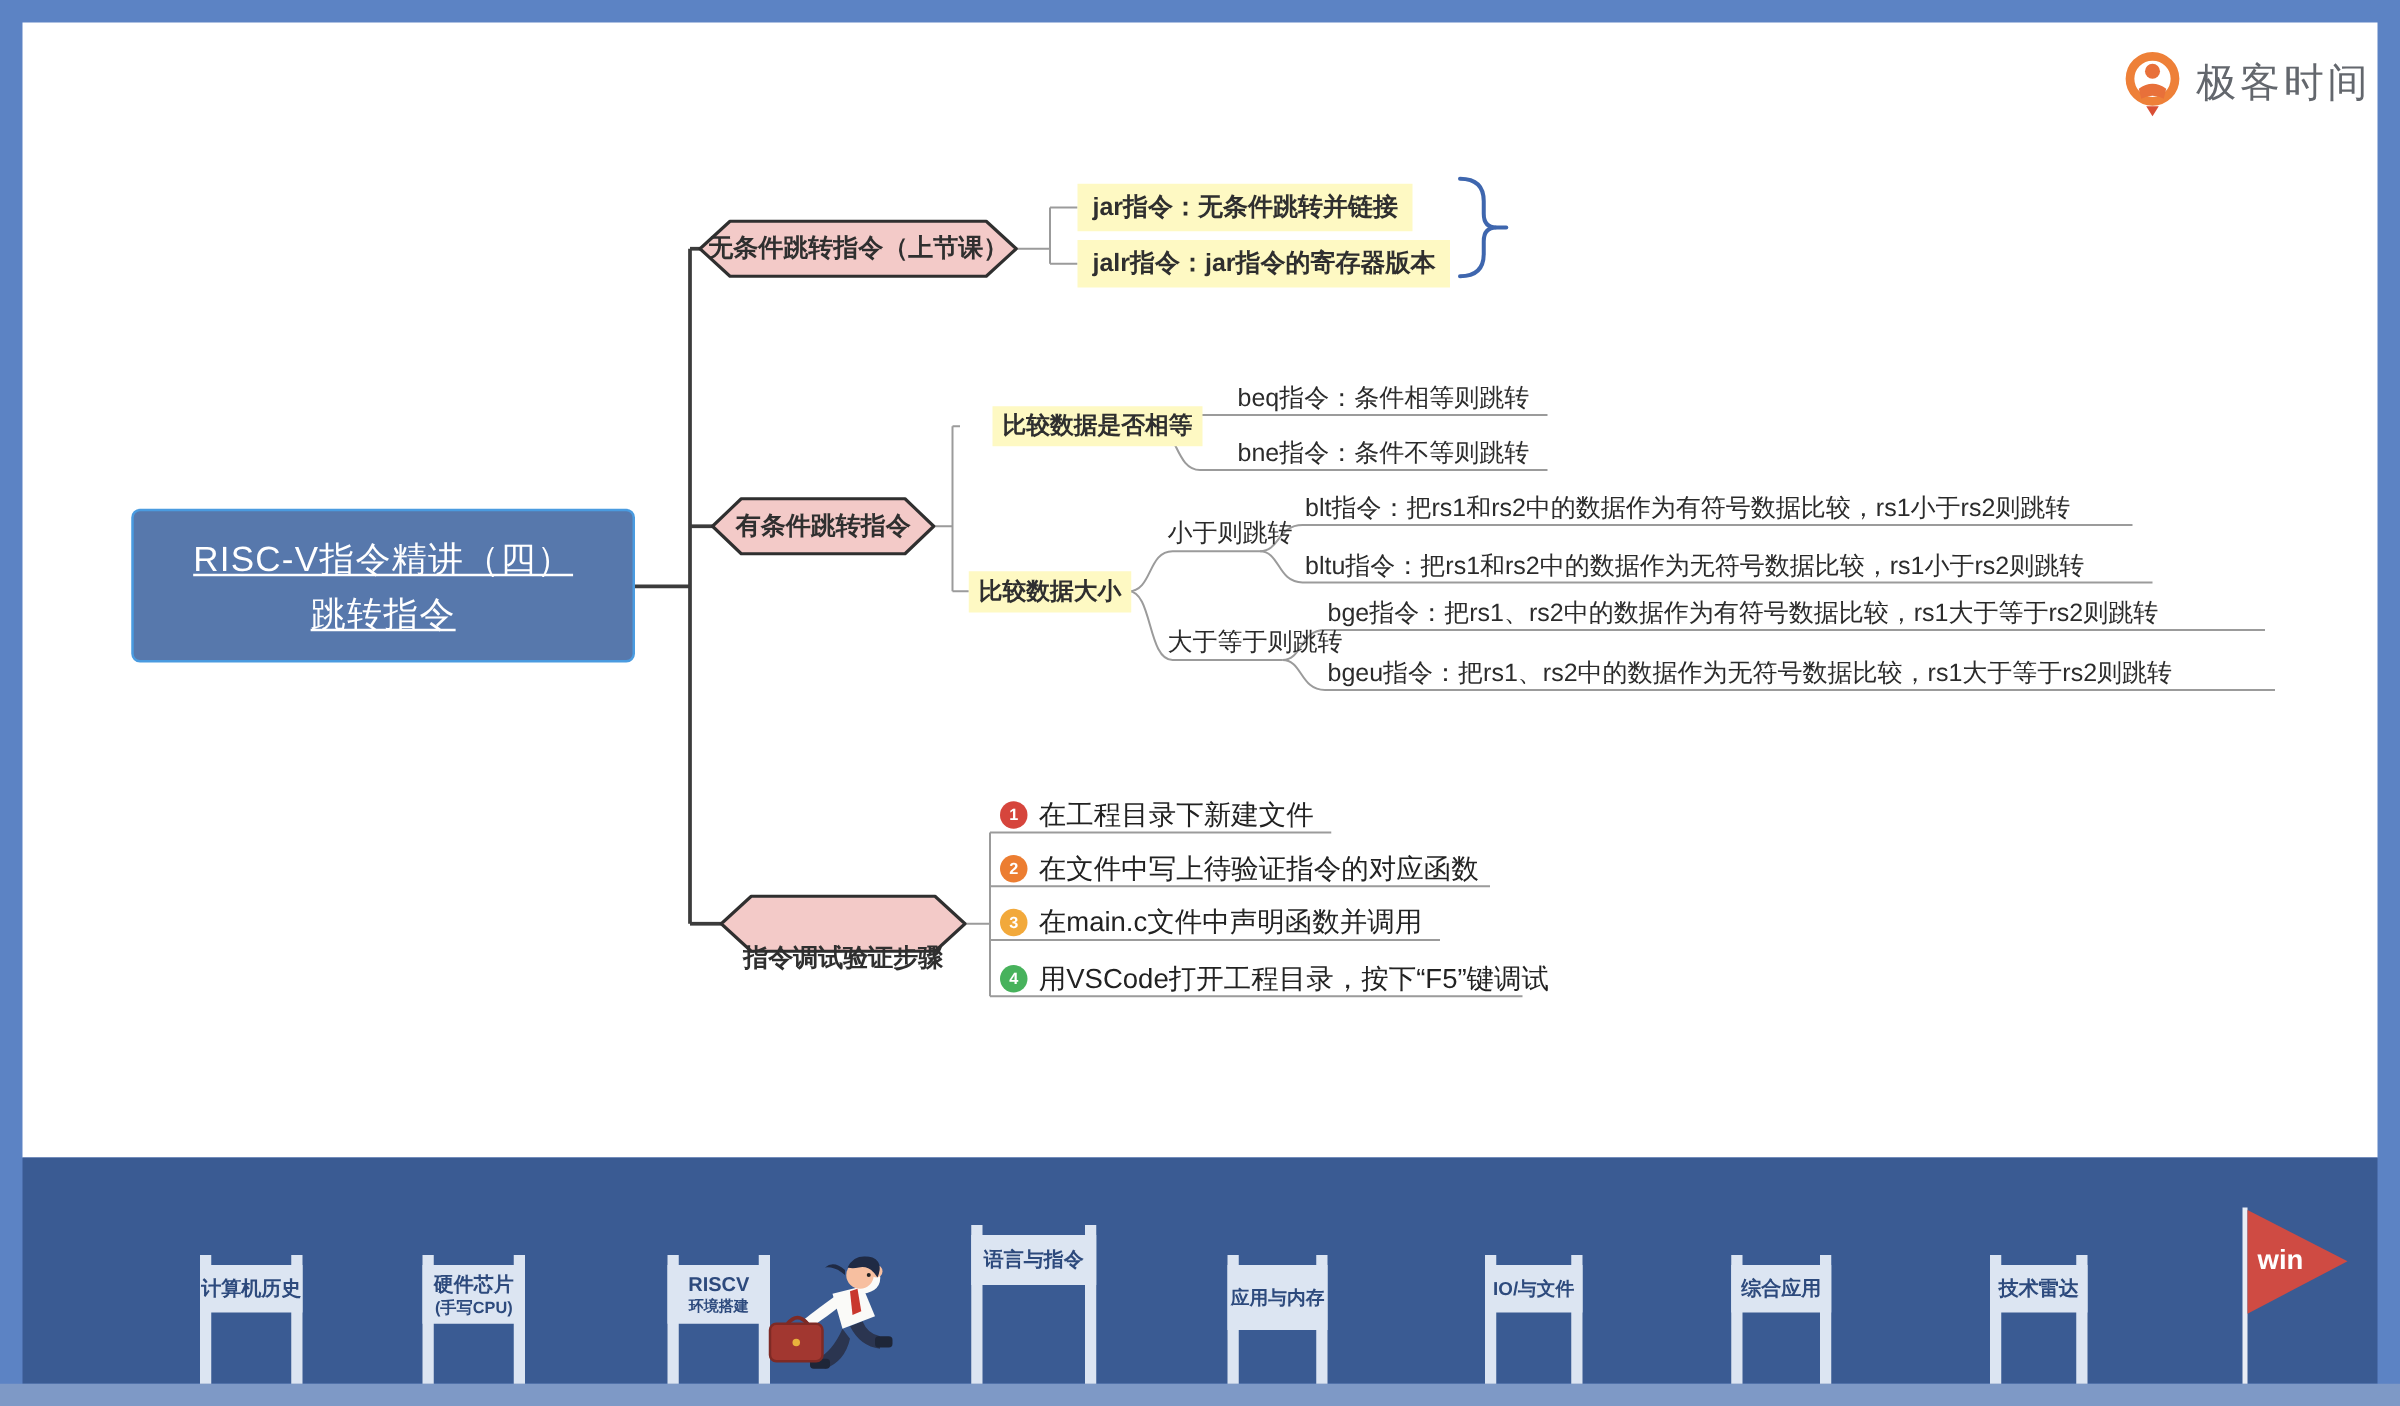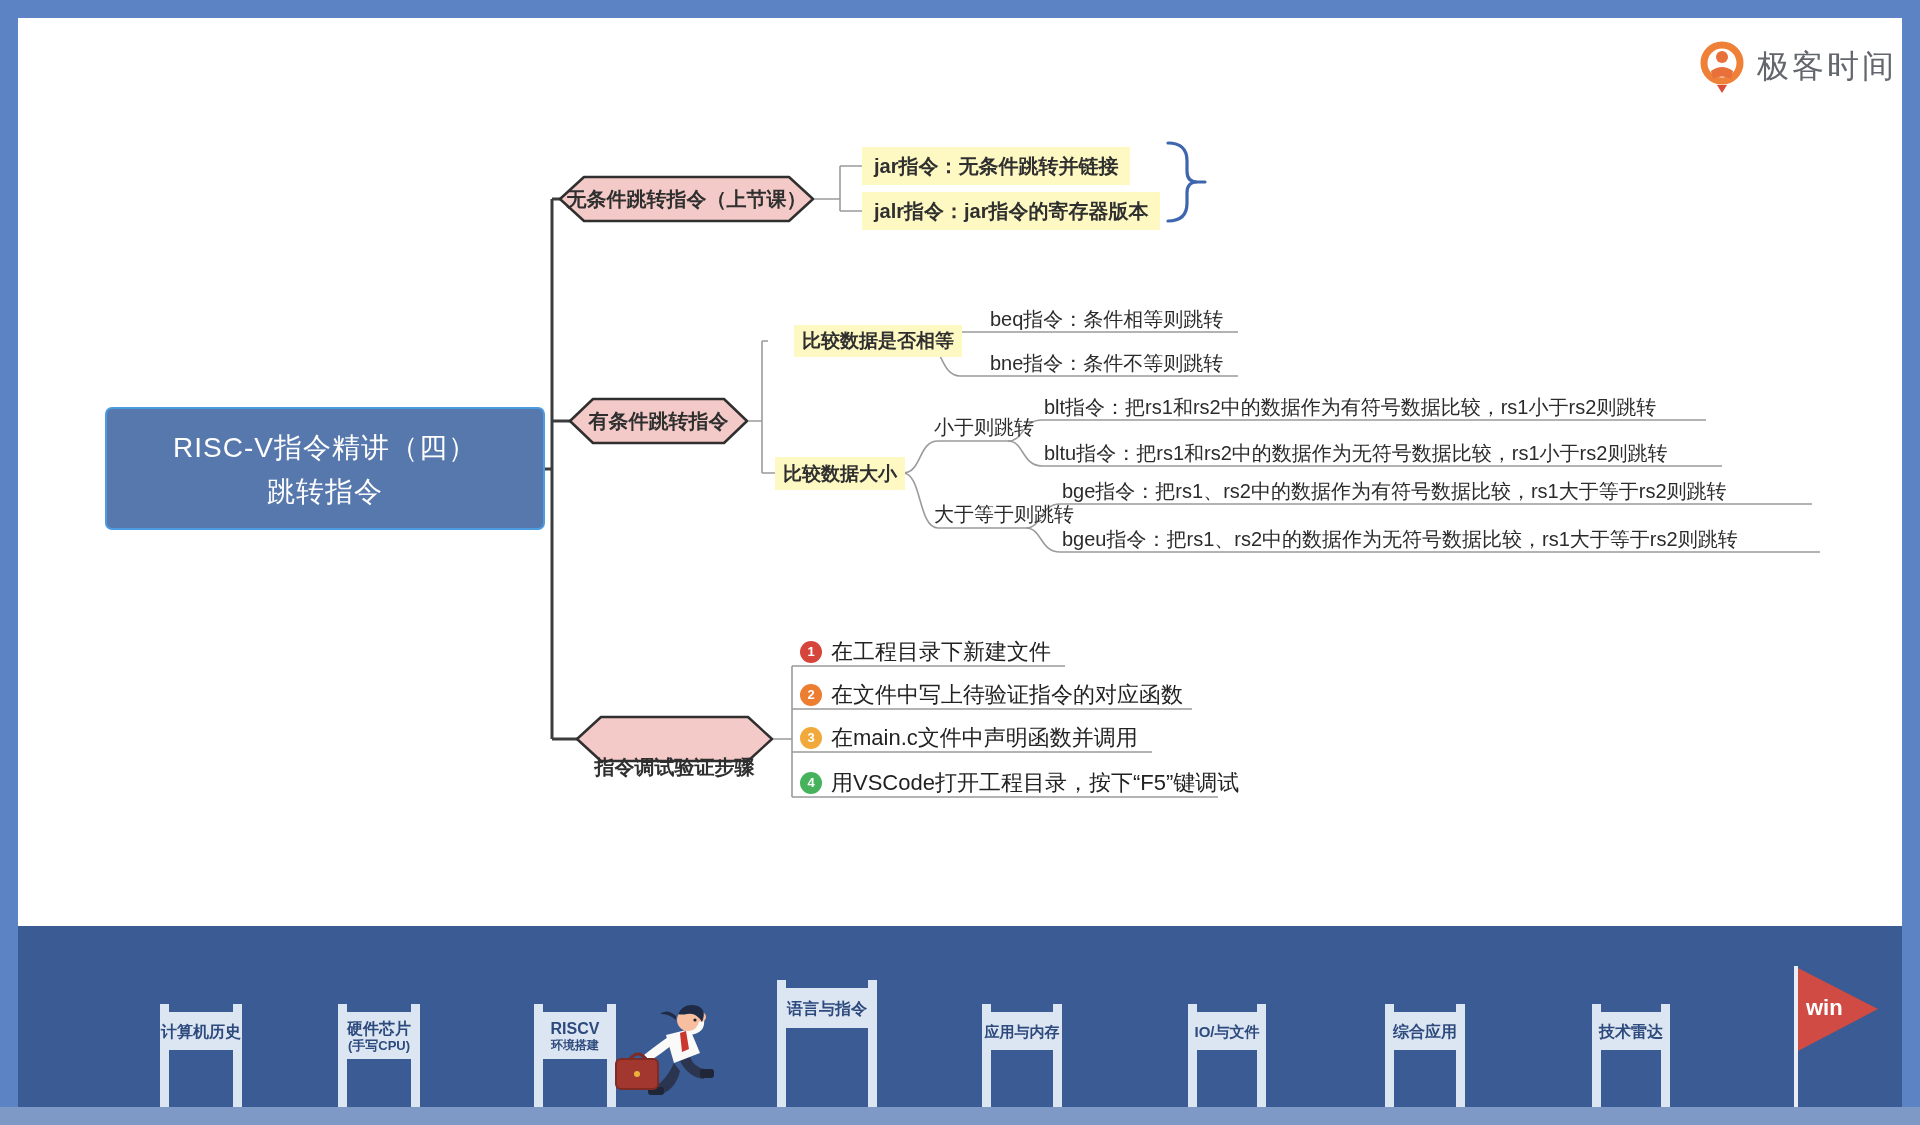--- a/index.html
+++ b/index.html
@@ -6,23 +6,23 @@
   html,body { width:1920px; height:1125px; overflow:hidden; }
   body { font-family:"Liberation Sans","DejaVu Sans",sans-serif; background:#5C83C4; }
   #app { position:relative; width:1920px; height:1125px; background:#5C83C4; }
   .canvas { position:absolute; left:18px; top:18px; width:1884px; height:908px; background:#ffffff; }
   .footer { position:absolute; left:18px; top:926px; width:1884px; height:181px; background:#3A5B93; }
   .ground { position:absolute; left:0; top:1107px; width:1920px; height:18px; background:#7E99C6; }
 
   svg.overlay { position:absolute; left:0; top:0; width:1920px; height:1125px; pointer-events:none; }
 
   
-  .root-node { position:absolute; left:105px; top:407px; width:440px; height:123px;
+  .root-node { position:absolute; left:105px; top:407px; width:403px; height:123px;
     background:#5778AC; border:2px solid #4A9BE0; border-radius:7px; color:#fff;
-    text-align:center; font-size:28px; line-height:44px; padding-top:17px; letter-spacing:1px; }
+    text-align:center; font-size:28px; line-height:44px; padding-top:17px; letter-spacing:1px;text-decoration:underline; }
   .hex-label { position:absolute; height:44px; line-height:44px; text-align:center;
     font-weight:bold; font-size:20px; color:#2F2F2F; white-space:nowrap; }
   .hexA { left:560px; top:177px; width:253px; }
   .hexB { left:570px; top:399px; width:177px; }
   .hexC { left:577px; top:717px; width:195px;margin-top:28px; }
   .bluebox { position:absolute; background:#fef9c3; color:#2F2F2F; font-weight:bold;
     white-space:nowrap; padding:0 12px; }
   .jar  { left:862px; top:147px; height:38px; line-height:38px; font-size:20px; }
   .jalr { left:862px; top:192px; height:38px; line-height:38px; font-size:20px; }
   .eqbox  { left:768px; top:325px; height:32px; line-height:32px; font-size:19px; padding:0 8px;margin-left:26px; }
@@ -186,21 +186,21 @@
   <div class="sign" style="left:777px; top:980px; width:100px; height:127px">
     <div class="post l"></div>
       <div class="post r"></div>
     <div class="board" style="height:40px">
       <span class="l1">语言与指令</span>
     </div>
   </div>
   <div class="sign" style="left:982px; top:1004px; width:80px; height:103px">
     <div class="post l"></div>
       <div class="post r"></div>
-    <div class="board" style="height:38px">
+    <div class="board" style="height:52px">
       <span class="l1" style="font-size:15px">应用与内存</span>
     </div>
   </div>
   <div class="sign" style="left:1188px; top:1004px; width:78px; height:103px">
     <div class="post l"></div>
       <div class="post r"></div>
     <div class="board" style="height:38px">
       <span class="l1" style="font-size:15px">IO/与文件</span>
     </div>
   </div>

